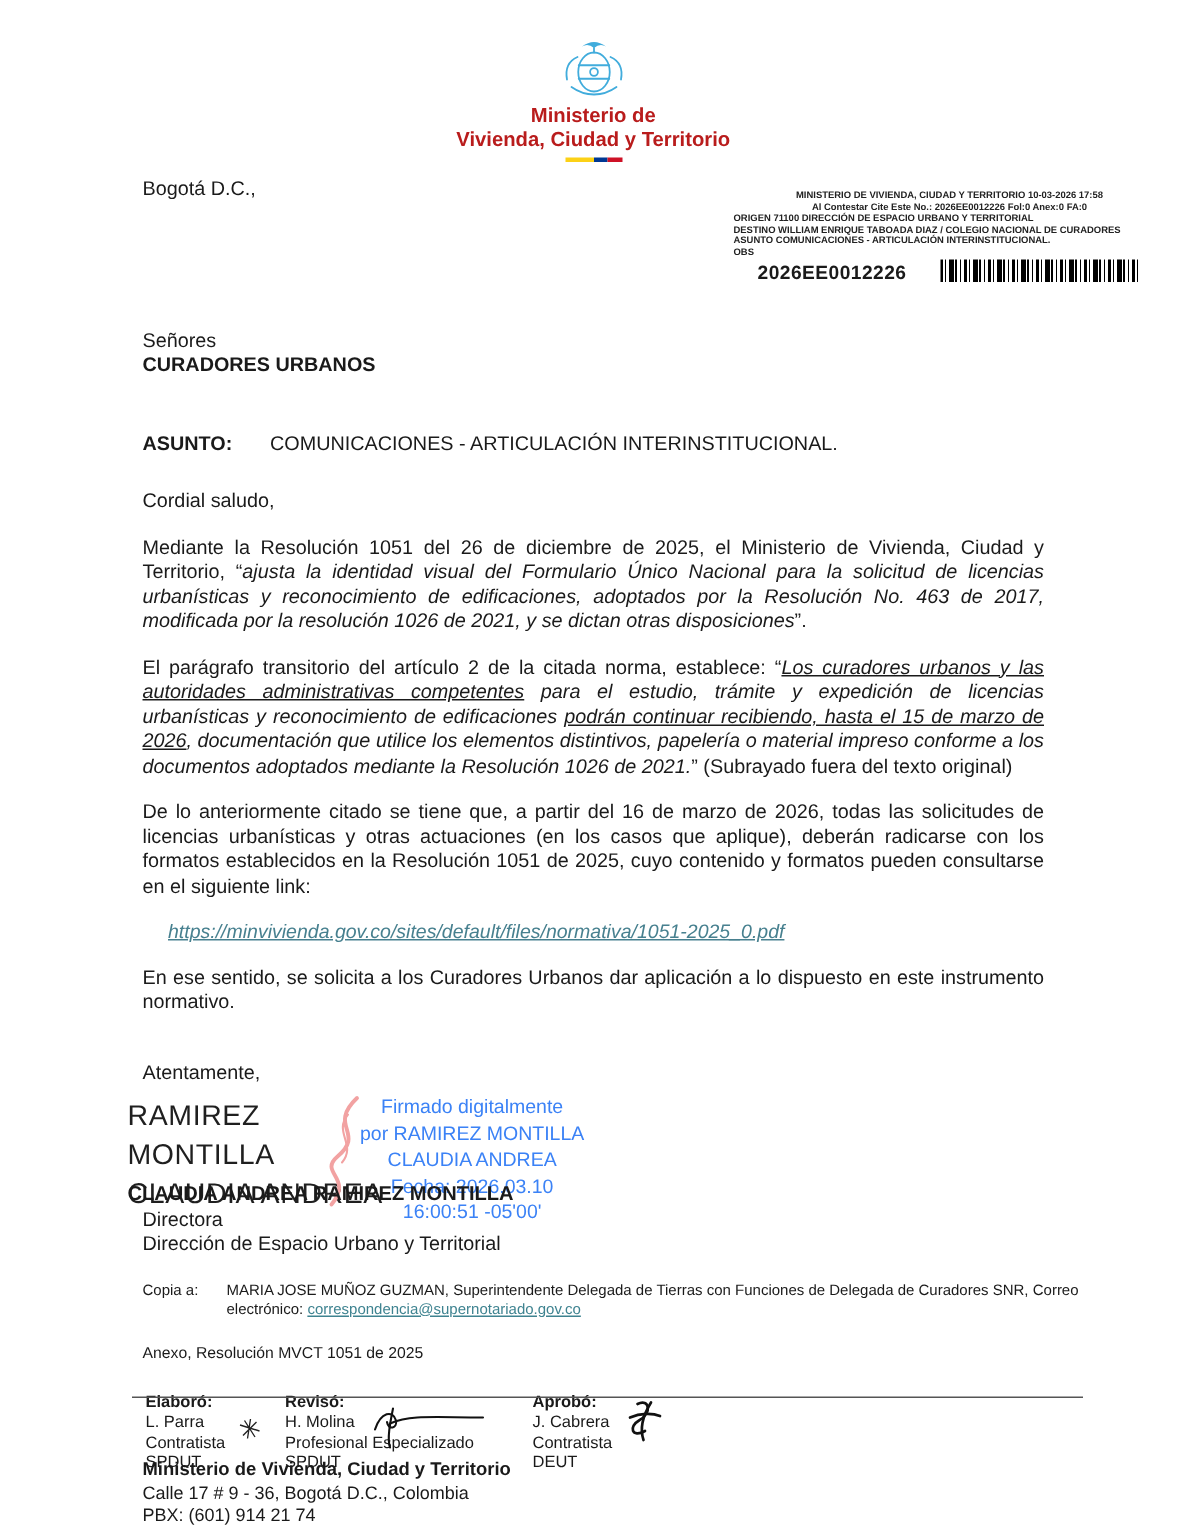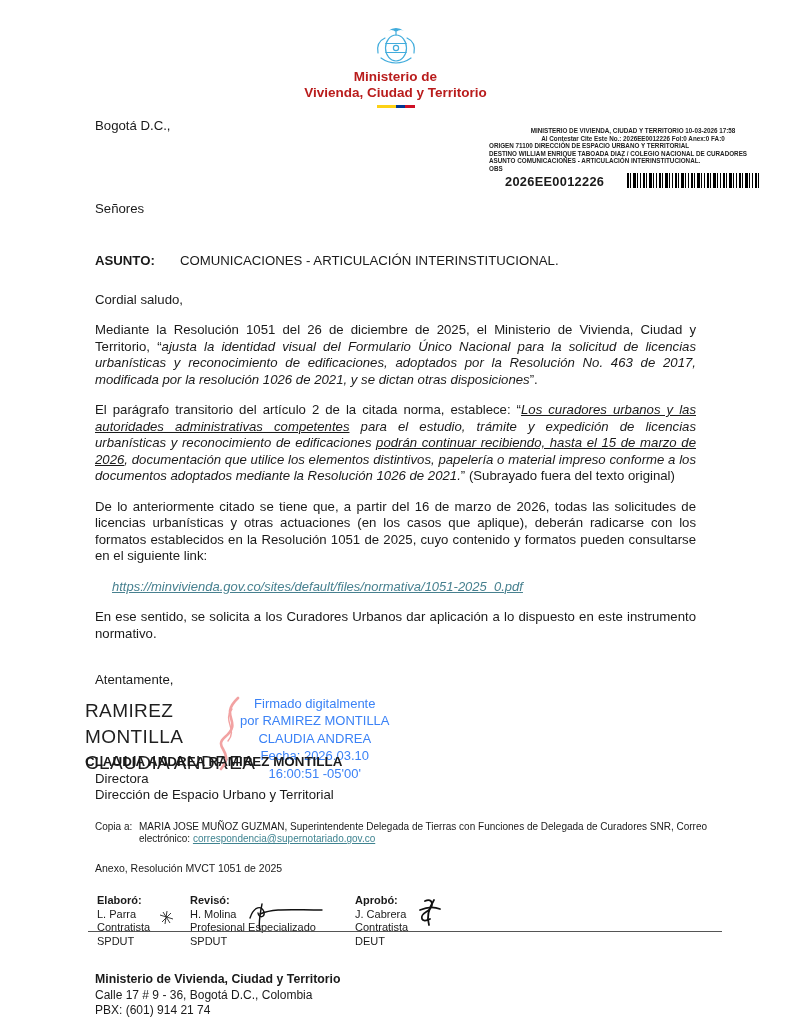--- a/index.html
+++ b/index.html
@@ -46,21 +46,21 @@
   }
   .barcode {
     position:absolute; right:18px; top:1px;
     width:132px; height:15px;
     background:repeating-linear-gradient(90deg,
       #000 0 2px, #fff 2px 3px, #000 3px 4px, #fff 4px 6px,
       #000 6px 9px, #fff 9px 10px, #000 10px 11px, #fff 11px 13px,
       #000 13px 14px, #fff 14px 16px);
   }
   
-  .recipient { margin:66px 0 0 95px; }
+  .recipient { margin:84px 0 0 95px; }
   .recipient .bold { font-weight:bold; }
   .subject { margin:36px 0 0 95px; }
   .subject-label { font-weight:bold; display:inline-block; width:85px; }
   .greeting { margin:22px 0 0 95px; }
   p.body-par {
     margin:14px 95px 0 95px;
     text-align:justify;
   }
   .it { font-style:italic; }
   .itu { font-style:italic; text-decoration:underline; }
@@ -81,21 +81,21 @@
     position:absolute; left:240px; top:0px;
     font-size:13px; line-height:17.5px; color:#3b82f6;text-align:center;
   }
   .sig-name {
     position:absolute; left:85px; top:59px;
     font-weight:bold; font-size:13.4px;
   }
   .sig-title { position:absolute; left:95px; top:76px; }
   .sig-dept { position:absolute; left:95px; top:92px; }
   
-  .copy { display:flex; margin:14px 70px 0 95px; font-size:10px; line-height:12.5px; }
+  .copy { display:flex; margin:14px 70px 0 95px; font-size:10px; line-height:12.5px;gap:12px; }
   .copy-label { width:44px; flex:none; }
   .copy-text { flex:1; }
   a.email-link { color:#3E8390; text-decoration:underline; }
   .annex { margin:14px 0 0 95px; font-size:10.5px; }
   
   .approvals { display:flex; margin:18px 0 0 97px; font-size:11px; line-height:13.5px; }
   .appr-col { position:relative; }
   .appr-col.c1 { width:93px; }
   .appr-col.c2 { width:165px; }
   .appr-col.c3 { width:130px; }
@@ -149,20 +149,21 @@
     <div>ASUNTO  COMUNICACIONES - ARTICULACIÓN INTERINSTITUCIONAL.</div>
     <div>OBS</div>
   </div>
   <div class="radicado-row">
     <span class="radicado-num">2026EE0012226</span>
     <span class="barcode"></span>
   </div>
 
   <div class="recipient">
     <div>Señores</div>
+    <div class="bold">CURADORES URBANOS</div>
   </div>
 
   <div class="subject">
     <span class="subject-label">ASUNTO:</span><span>COMUNICACIONES - ARTICULACIÓN INTERINSTITUCIONAL.</span>
   </div>
 
   <div class="greeting">Cordial saludo,</div>
 
   <p class="body-par"><span>Mediante la Resolución 1051 del 26 de diciembre de 2025, el Ministerio de Vivienda, Ciudad y Territorio, “</span><span class="it">ajusta la identidad visual del Formulario Único Nacional para la solicitud de licencias urbanísticas y reconocimiento de edificaciones, adoptados por la Resolución No. 463 de 2017, modificada por la resolución 1026 de 2021, y se dictan otras disposiciones</span><span>”.</span></p>
 

